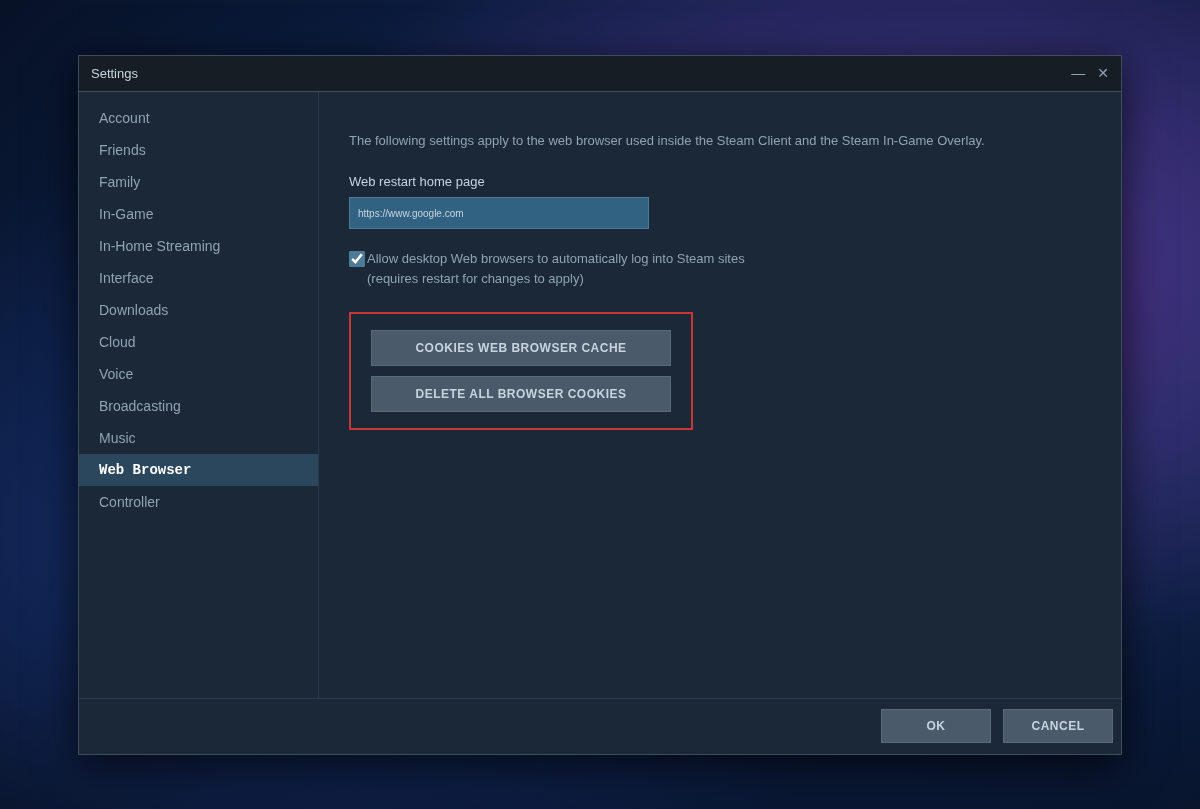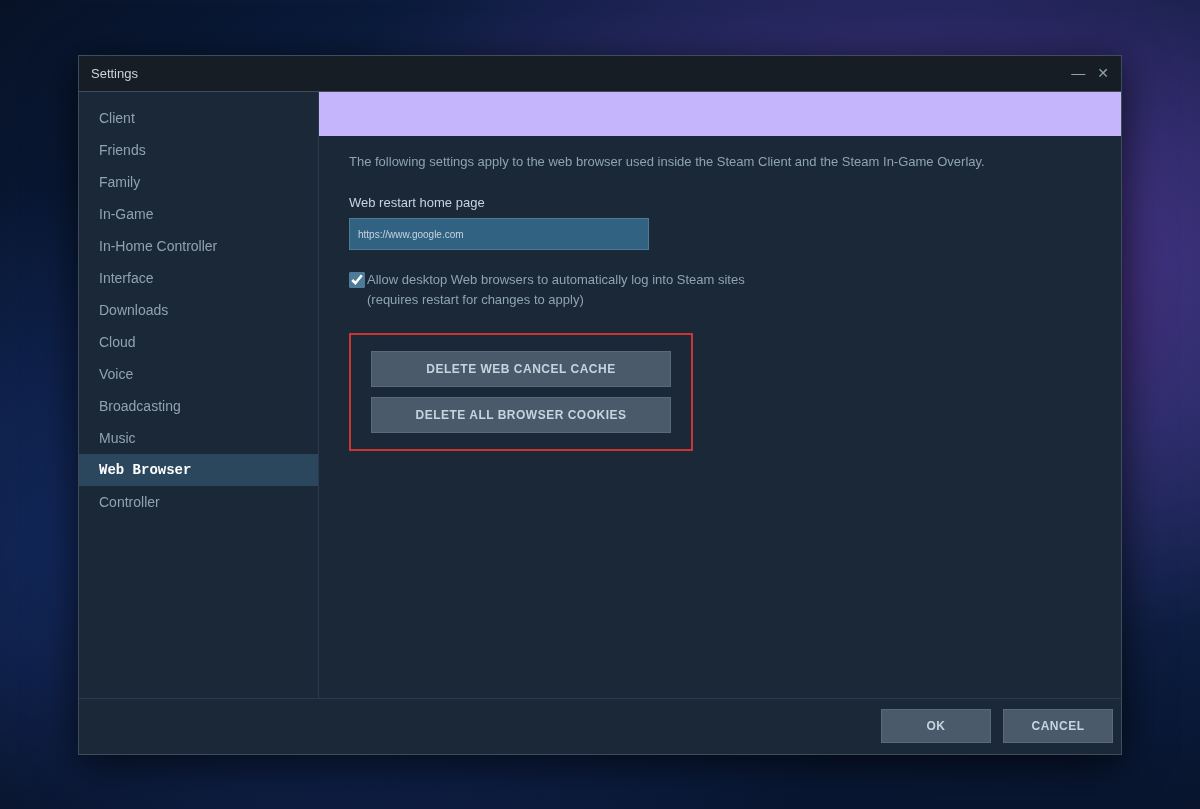--- a/index.html
+++ b/index.html
@@ -105,23 +105,22 @@
     .sidebar-item.active {
       background: #2a475e;
       color: #ffffff;
       font-weight: bold;
       font-family: Liberation Mono, monospace;
     }
 
     .content {
       flex: 1;
       background: #1b2838;
-      padding: 16px 30px;
+      padding: 39px 30px;
       overflow-y: auto;
-      margin-top: 44px;
     }
 
     .content-description {
       color: #8fa3b0;
       font-size: 13px;
       line-height: 1.5;
       margin-bottom: 24px;
     }
 
     .field-label {
@@ -233,25 +232,25 @@
       <span class="title-bar-title">Settings</span>
       <div class="title-bar-controls">
         <span class="title-bar-btn">—</span>
         <span class="title-bar-btn">✕</span>
       </div>
     </div>
 
     <div class="dialog-body">
 
       <div class="sidebar">
-        <div class="sidebar-item">Client</div>
+        <div class="sidebar-item">Account</div>
         <div class="sidebar-item">Friends</div>
         <div class="sidebar-item">Family</div>
         <div class="sidebar-item">In-Game</div>
-        <div class="sidebar-item">In-Home Controller</div>
+        <div class="sidebar-item">In-Home Streaming</div>
         <div class="sidebar-item">Interface</div>
         <div class="sidebar-item">Downloads</div>
         <div class="sidebar-item">Cloud</div>
         <div class="sidebar-item">Voice</div>
         <div class="sidebar-item">Broadcasting</div>
         <div class="sidebar-item">Music</div>
         <div class="sidebar-item active">Web Browser</div>
         <div class="sidebar-item">Controller</div>
       </div>
 
@@ -262,21 +261,21 @@
         <input type="text" class="text-input" value="https://www.google.com" style="">
 
         <div class="checkbox-row">
           <div class="checkbox-wrapper">
             <input type="checkbox" checked="" style="">
           </div>
           <label class="checkbox-label">Allow desktop Web browsers to automatically log into Steam sites<br>(requires restart for changes to apply)</label>
         </div>
 
         <div class="action-buttons-container">
-          <button class="action-btn">DELETE WEB CANCEL CACHE</button>
+          <button class="action-btn">COOKIES WEB BROWSER CACHE</button>
           <button class="action-btn">DELETE ALL BROWSER COOKIES</button>
         </div>
       </div>
 
     </div>
 
     <div class="dialog-footer">
       <button class="footer-btn">OK</button>
       <button class="footer-btn">CANCEL</button>
     </div>

